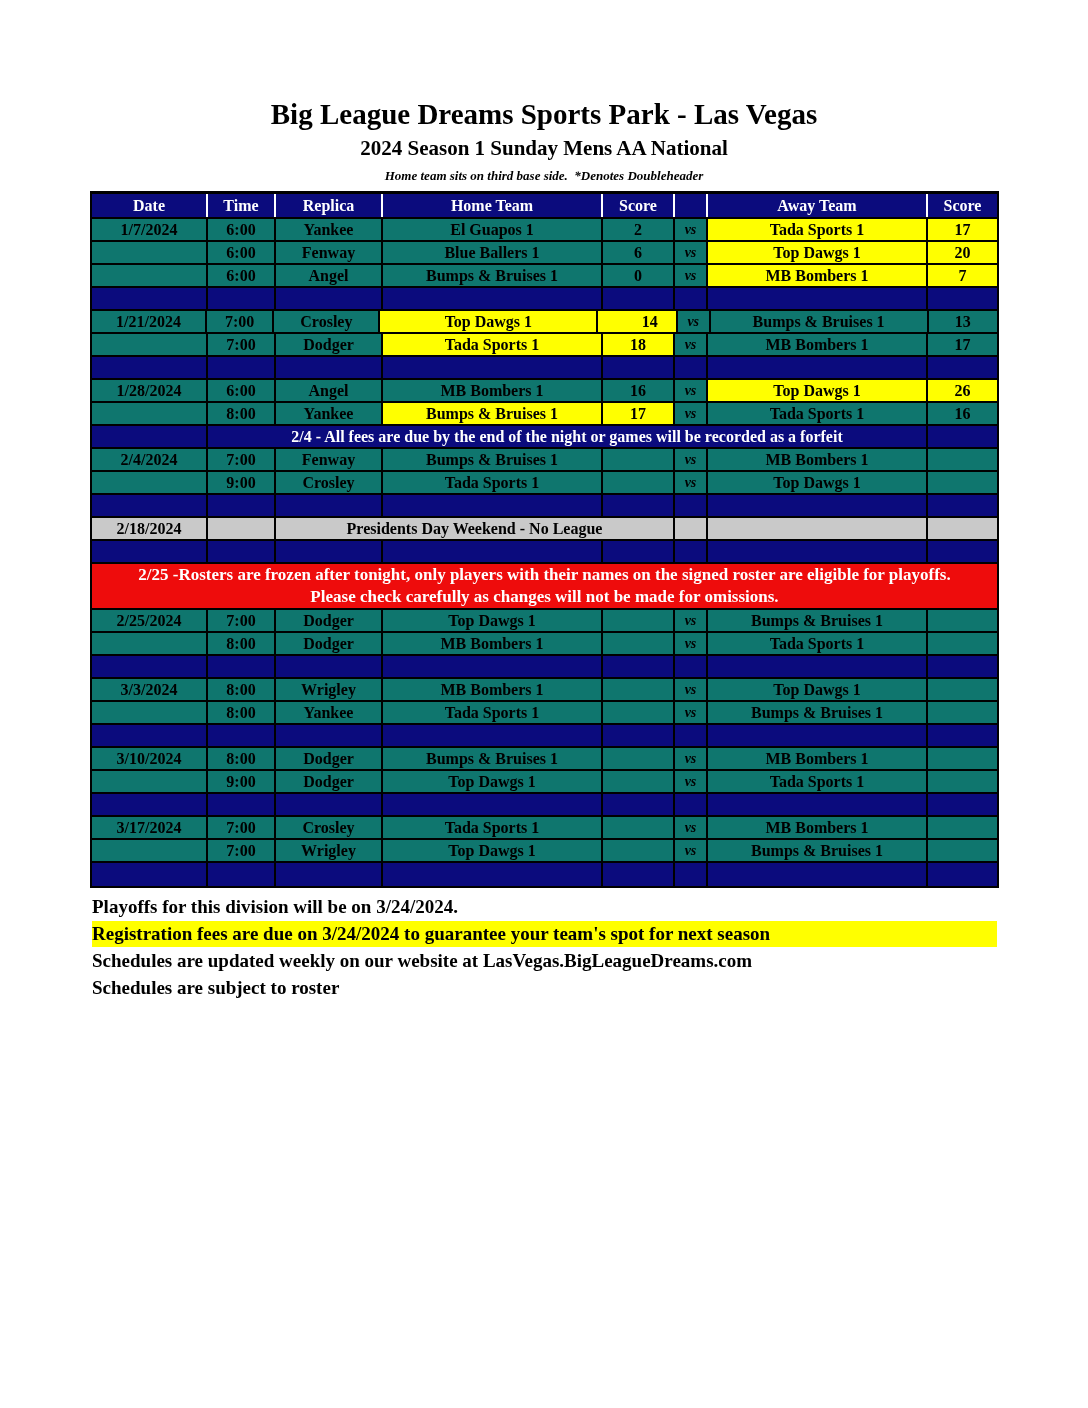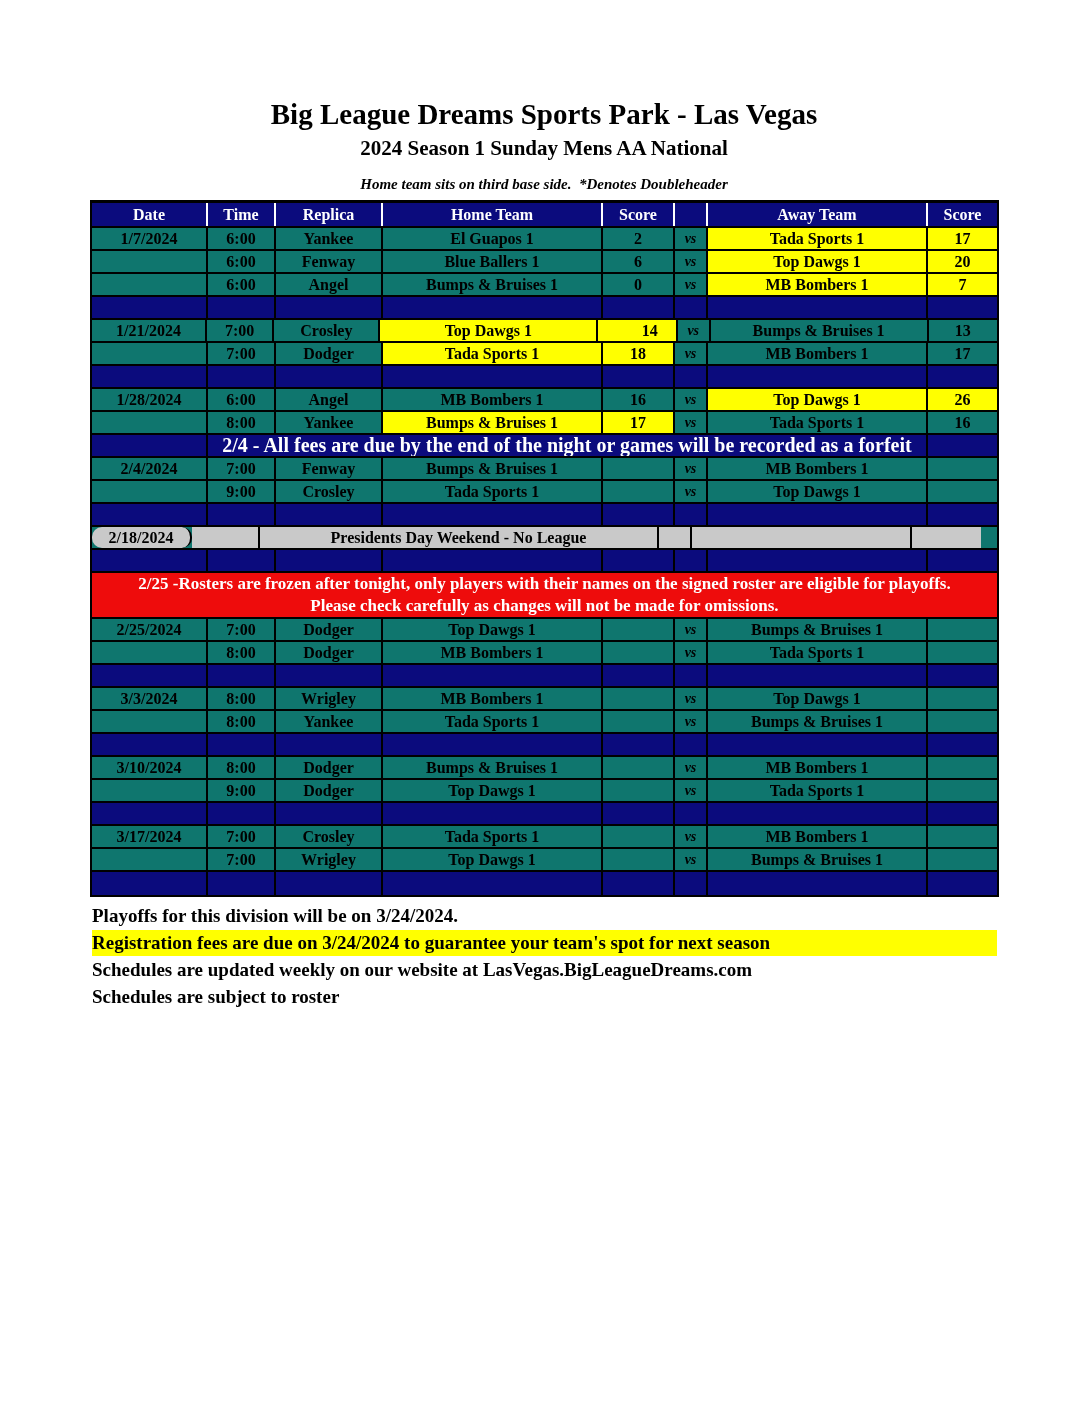--- a/index.html
+++ b/index.html
@@ -8,21 +8,21 @@
     width: 1088px; height: 1408px;
     font-family: "Liberation Serif", serif;
     overflow: hidden;
   }
   .sheet { position: relative; width: 1088px; height: 1408px; background: #fff; }
 
   
   .titles { text-align: center; padding-top: 98px; }
   .doc-title  { font-size: 29px; font-weight: bold; color: #000; }
   .doc-subtitle { font-size: 21px; font-weight: bold; color: #000; margin-top: 5px; }
-  .doc-note { font-size: 15px; font-weight: bold; font-style: italic; color: #000; margin-top: 15px; white-space: pre-wrap; }
+  .doc-note { font-size: 13px; font-weight: bold; font-style: italic; color: #000; margin-top: 7px; white-space: pre-wrap; }
 
   
   .sched { margin: 7px 0 0 90px; width: 909px; border: 2px solid #000; border-top-width: 3px; background: #0f766e; }
   .row { display: flex; height: 23px; border-bottom: 2px solid #000; }
   .row:last-child { border-bottom: none; }
   .cell {
     display: flex; align-items: center; justify-content: center;
     font-weight: bold; font-size: 16px; color: #000;
     border-right: 2px solid #000;
     overflow: hidden; white-space: nowrap; height: 100%;
@@ -31,21 +31,21 @@
 
   .row.header { height: 25px; background: #0B0B7D; }
   .row.header .cell { color: #fff; border-right: 2px solid #fff; font-size: 16px; }
   .row.header .cell:last-child { border-right: none; }
 
   .navy-bg { background: #0B0B7D; }
   .row.spacer { background: #0B0B7D; }
   .hl { background: #FFFF00; }
   .gray-bg { background: #C9C9C9; }
   .vs { font-style: italic; font-size: 14px; }
-  .notice-cell { color: #fff; font-size: 20px; }
+  .notice-cell { color: #fff; font-size: 16px; }
   .row.banner { height: 46px; background: #EE0C0C; }
   .banner-cell { flex-direction: column; color: #fff; font-size: 17px; line-height: 22px; border-right: none; }
 
   
   .footer { margin-left: 92px; margin-top: 6px; }
   .f-line { display: flex; align-items: center; height: 26px; font-size: 19px; font-weight: bold; color: #000; margin-bottom: 1px; }
   .f-yellow { background: #FFFF00; width: 905px; }
 </style>
 </head>
 <body>
@@ -188,21 +188,21 @@
         <div class="cell navy-bg" style="width: 116px;"></div>
         <div class="cell navy-bg" style="width: 68px;"></div>
         <div class="cell navy-bg" style="width: 107px;"></div>
         <div class="cell navy-bg" style="width: 220px;"></div>
         <div class="cell navy-bg" style="width: 72px;"></div>
         <div class="cell navy-bg" style="width: 33px;"></div>
         <div class="cell navy-bg" style="width: 220px;"></div>
         <div class="cell navy-bg" style="width: 69px;"></div>
       </div>
       <div class="row">
-        <div class="cell gray-bg" style="width: 100px; border-radius: 10px;">2/18/2024</div>
+        <div class="cell gray-bg" style="width: 116px;">2/18/2024</div>
         <div class="cell gray-bg" style="width: 68px;"></div>
         <div class="cell gray-bg" style="width: 399px;">Presidents Day Weekend - No League</div>
         <div class="cell gray-bg" style="width: 33px;"></div>
         <div class="cell gray-bg" style="width: 220px;"></div>
         <div class="cell gray-bg" style="width: 69px;"></div>
       </div>
       <div class="row spacer">
         <div class="cell navy-bg" style="width: 116px;"></div>
         <div class="cell navy-bg" style="width: 68px;"></div>
         <div class="cell navy-bg" style="width: 107px;"></div>

